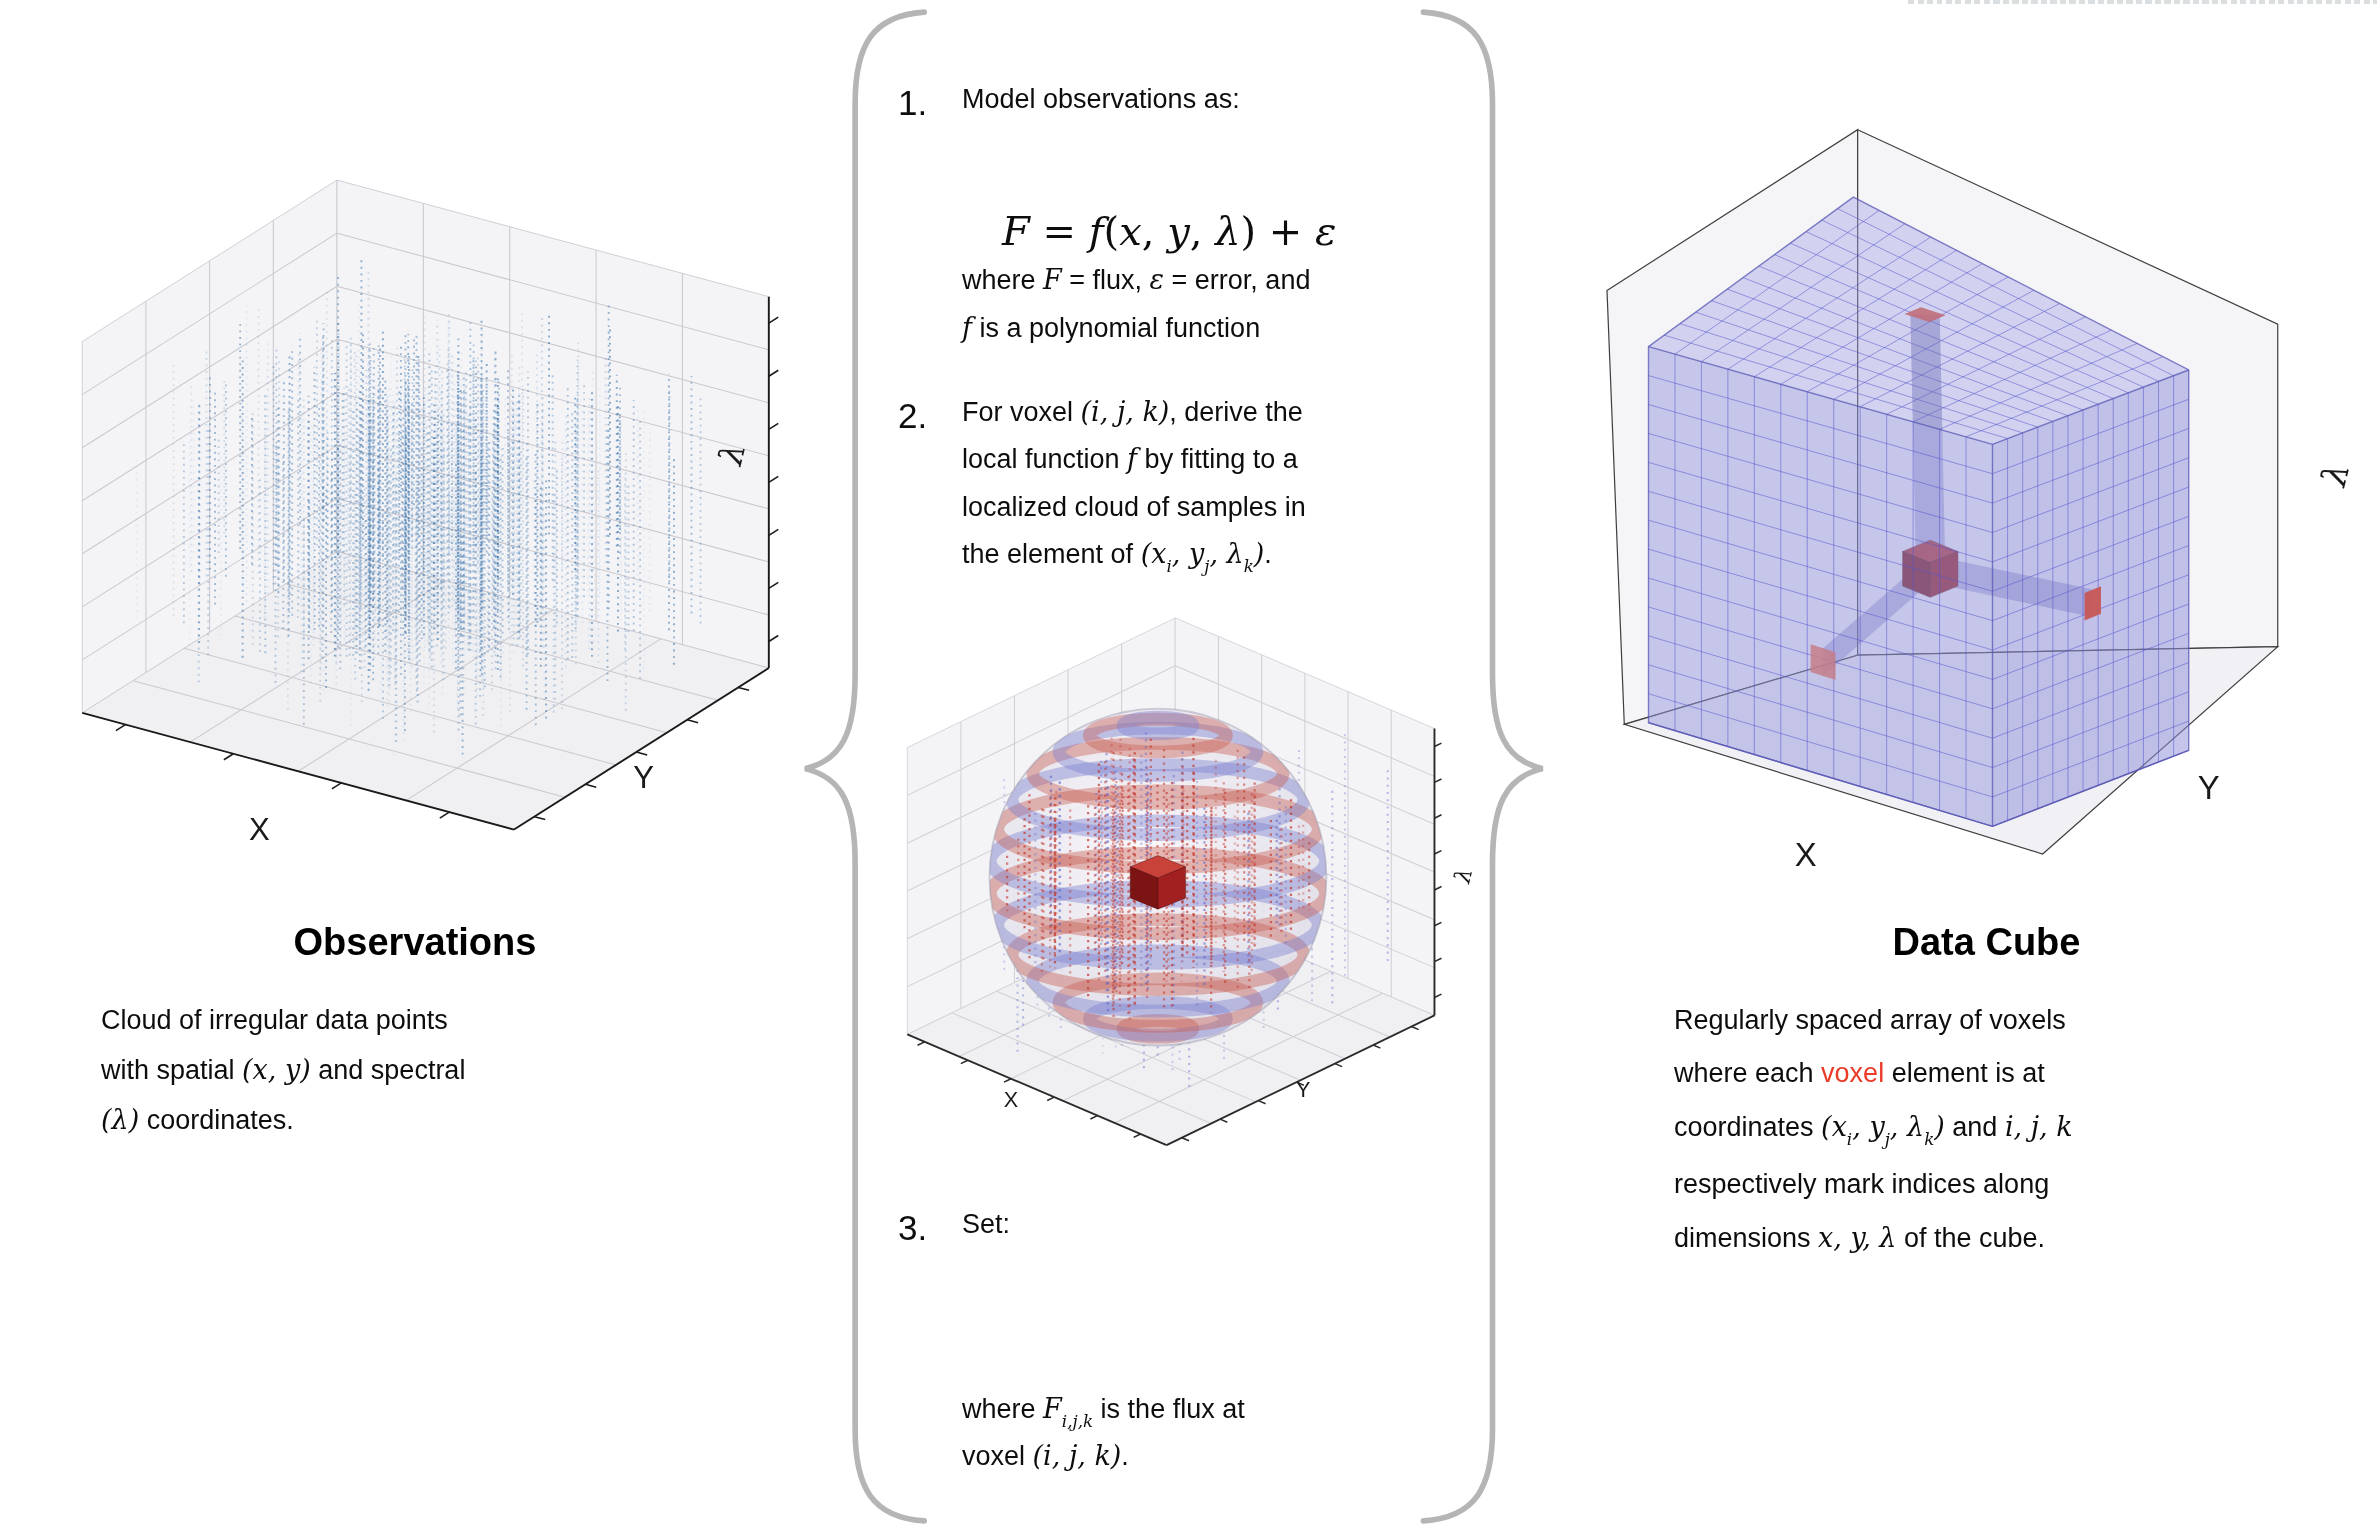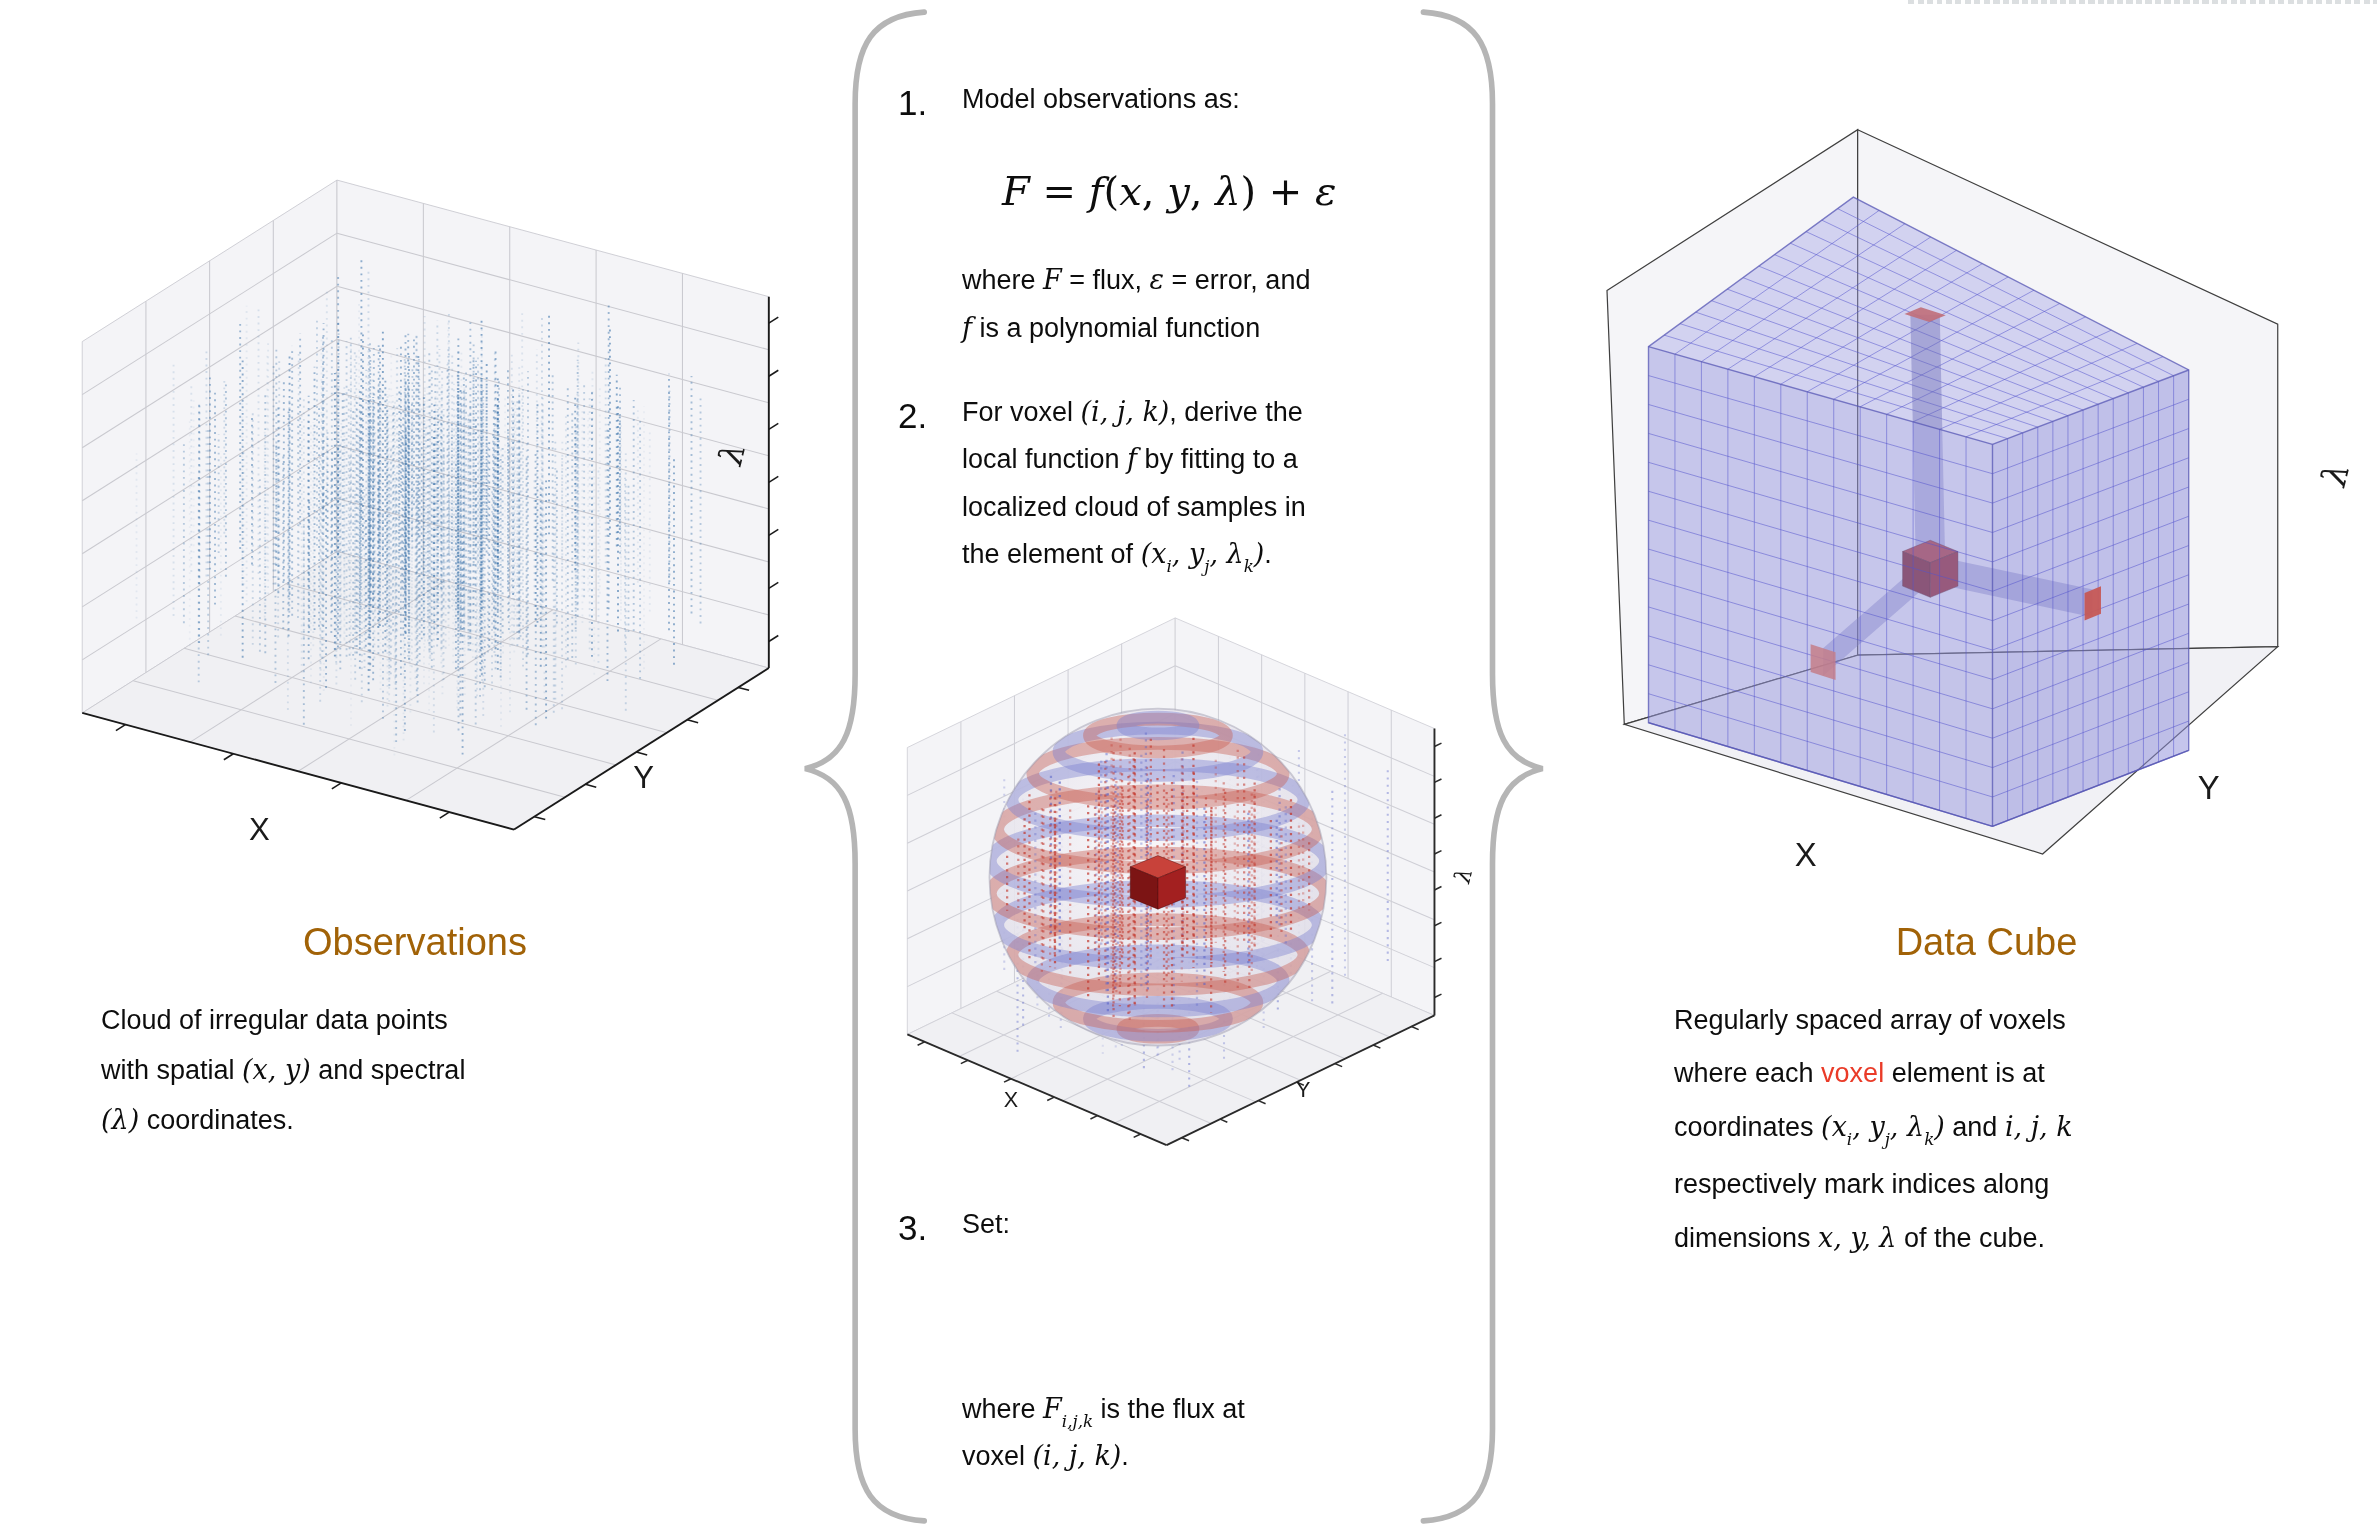--- a/index.html
+++ b/index.html
@@ -1,22 +1,22 @@
 <!DOCTYPE html>
 <html style="--accent: #ea3b28;font-size:14px"><head>
 <meta charset="utf-8">
 <style>
   html,body{margin:0;padding:0;background:#ffffff;}
   #canvas{position:relative;width:2377px;height:1539px;background:#ffffff;overflow:hidden;
           font-family:"Liberation Sans",sans-serif;color:#0d0d0d;}
   .line{position:absolute;white-space:nowrap;font-size:27px;line-height:1.2;color:#0d0d0d;}
   .num{position:absolute;white-space:nowrap;font-size:35px;color:#0d0d0d;}
   .formula{position:absolute;white-space:nowrap;font-size:40px;
-           font-family:"DejaVu Serif","Liberation Serif",serif;color:#0d0d0d;}
-  .title{position:absolute;font-size:38px;font-weight:400;text-align:center;color:#a16207;}
+           font-family:"DejaVu Serif","Liberation Serif",serif;color:#0d0d0d;margin-top:40px;}
+  .title{position:absolute;font-size:38px;font-weight:700;text-align:center;color:#000000;}
   .mi{font-family:"DejaVu Serif","Liberation Serif",serif;font-style:italic;}
   sub{font-size:62%;line-height:0;position:relative;top:0.18em;letter-spacing:0;}
   .red{color:var(--accent,#ea3b28);}
   svg{position:absolute;overflow:visible;}
   #artifact{position:absolute;left:1908px;top:0;width:470px;height:3.5px;opacity:.35;
     background:repeating-linear-gradient(90deg,#9aa3a8 0 6px,#ffffff00 6px 9.5px);}
 </style>
 </head>
 <body>
 <div id="canvas">

